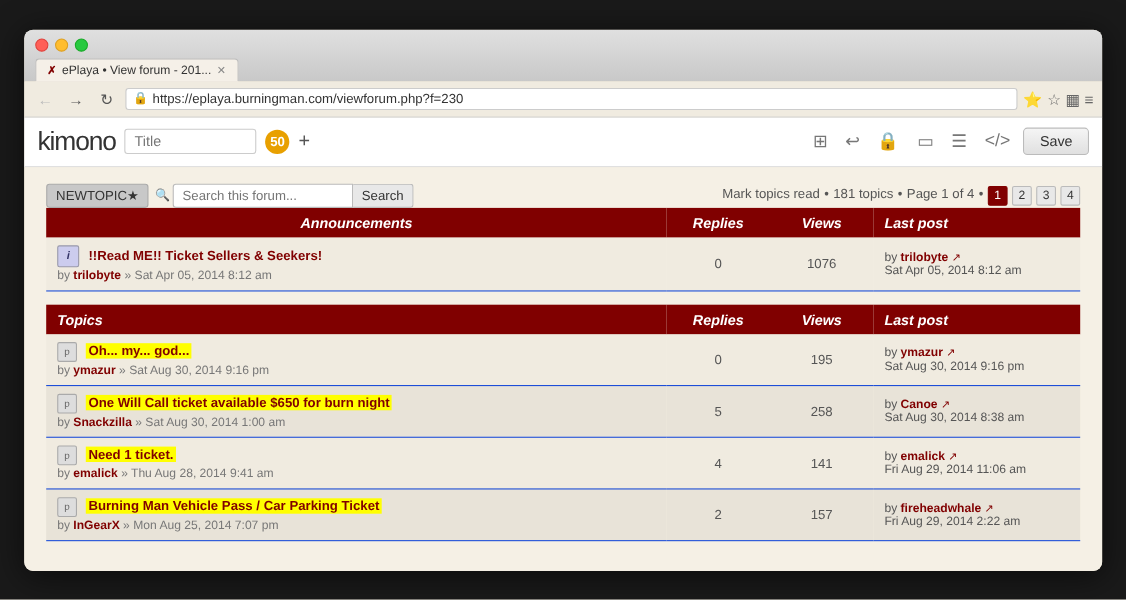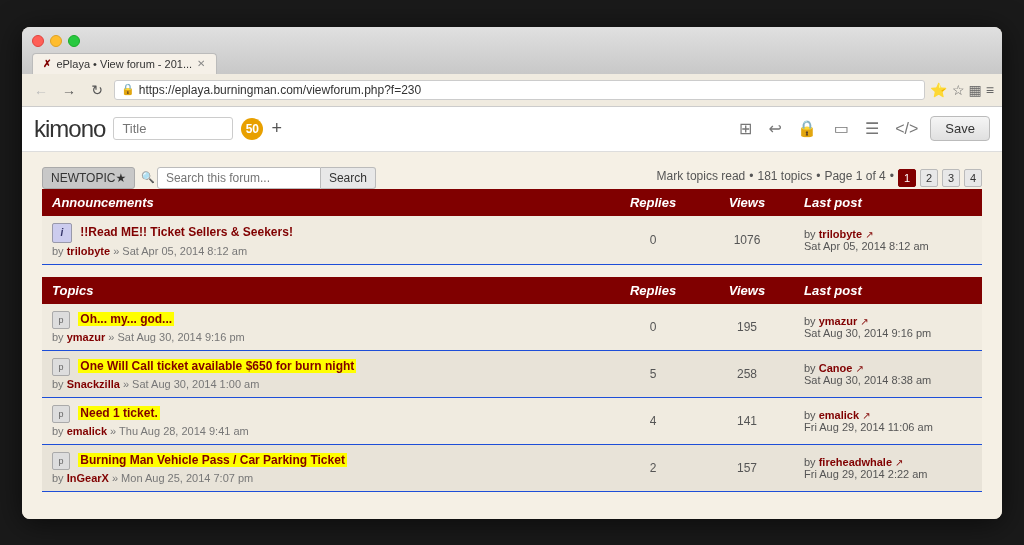--- a/index.html
+++ b/index.html
@@ -425,21 +425,21 @@
         <a class="page-link active">1</a>
         <a class="page-link">2</a>
         <a class="page-link">3</a>
         <a class="page-link">4</a>
       </div>
     </div>
 
     <table class="forum-table">
       <thead>
         <tr>
-          <th style="width:60%;">Announcements</th>
+          <th style="width:60%;text-align:center;">Announcements</th>
           <th class="num" style="width:10%;">Replies</th>
           <th class="num" style="width:10%;">Views</th>
           <th style="width:20%;">Last post</th>
         </tr>
       </thead>
       <tbody>
         <tr>
           <td>
             <span class="topic-icon announce">i</span>
             <a class="topic-link">!!Read ME!! Ticket Sellers &amp; Seekers!</a>

